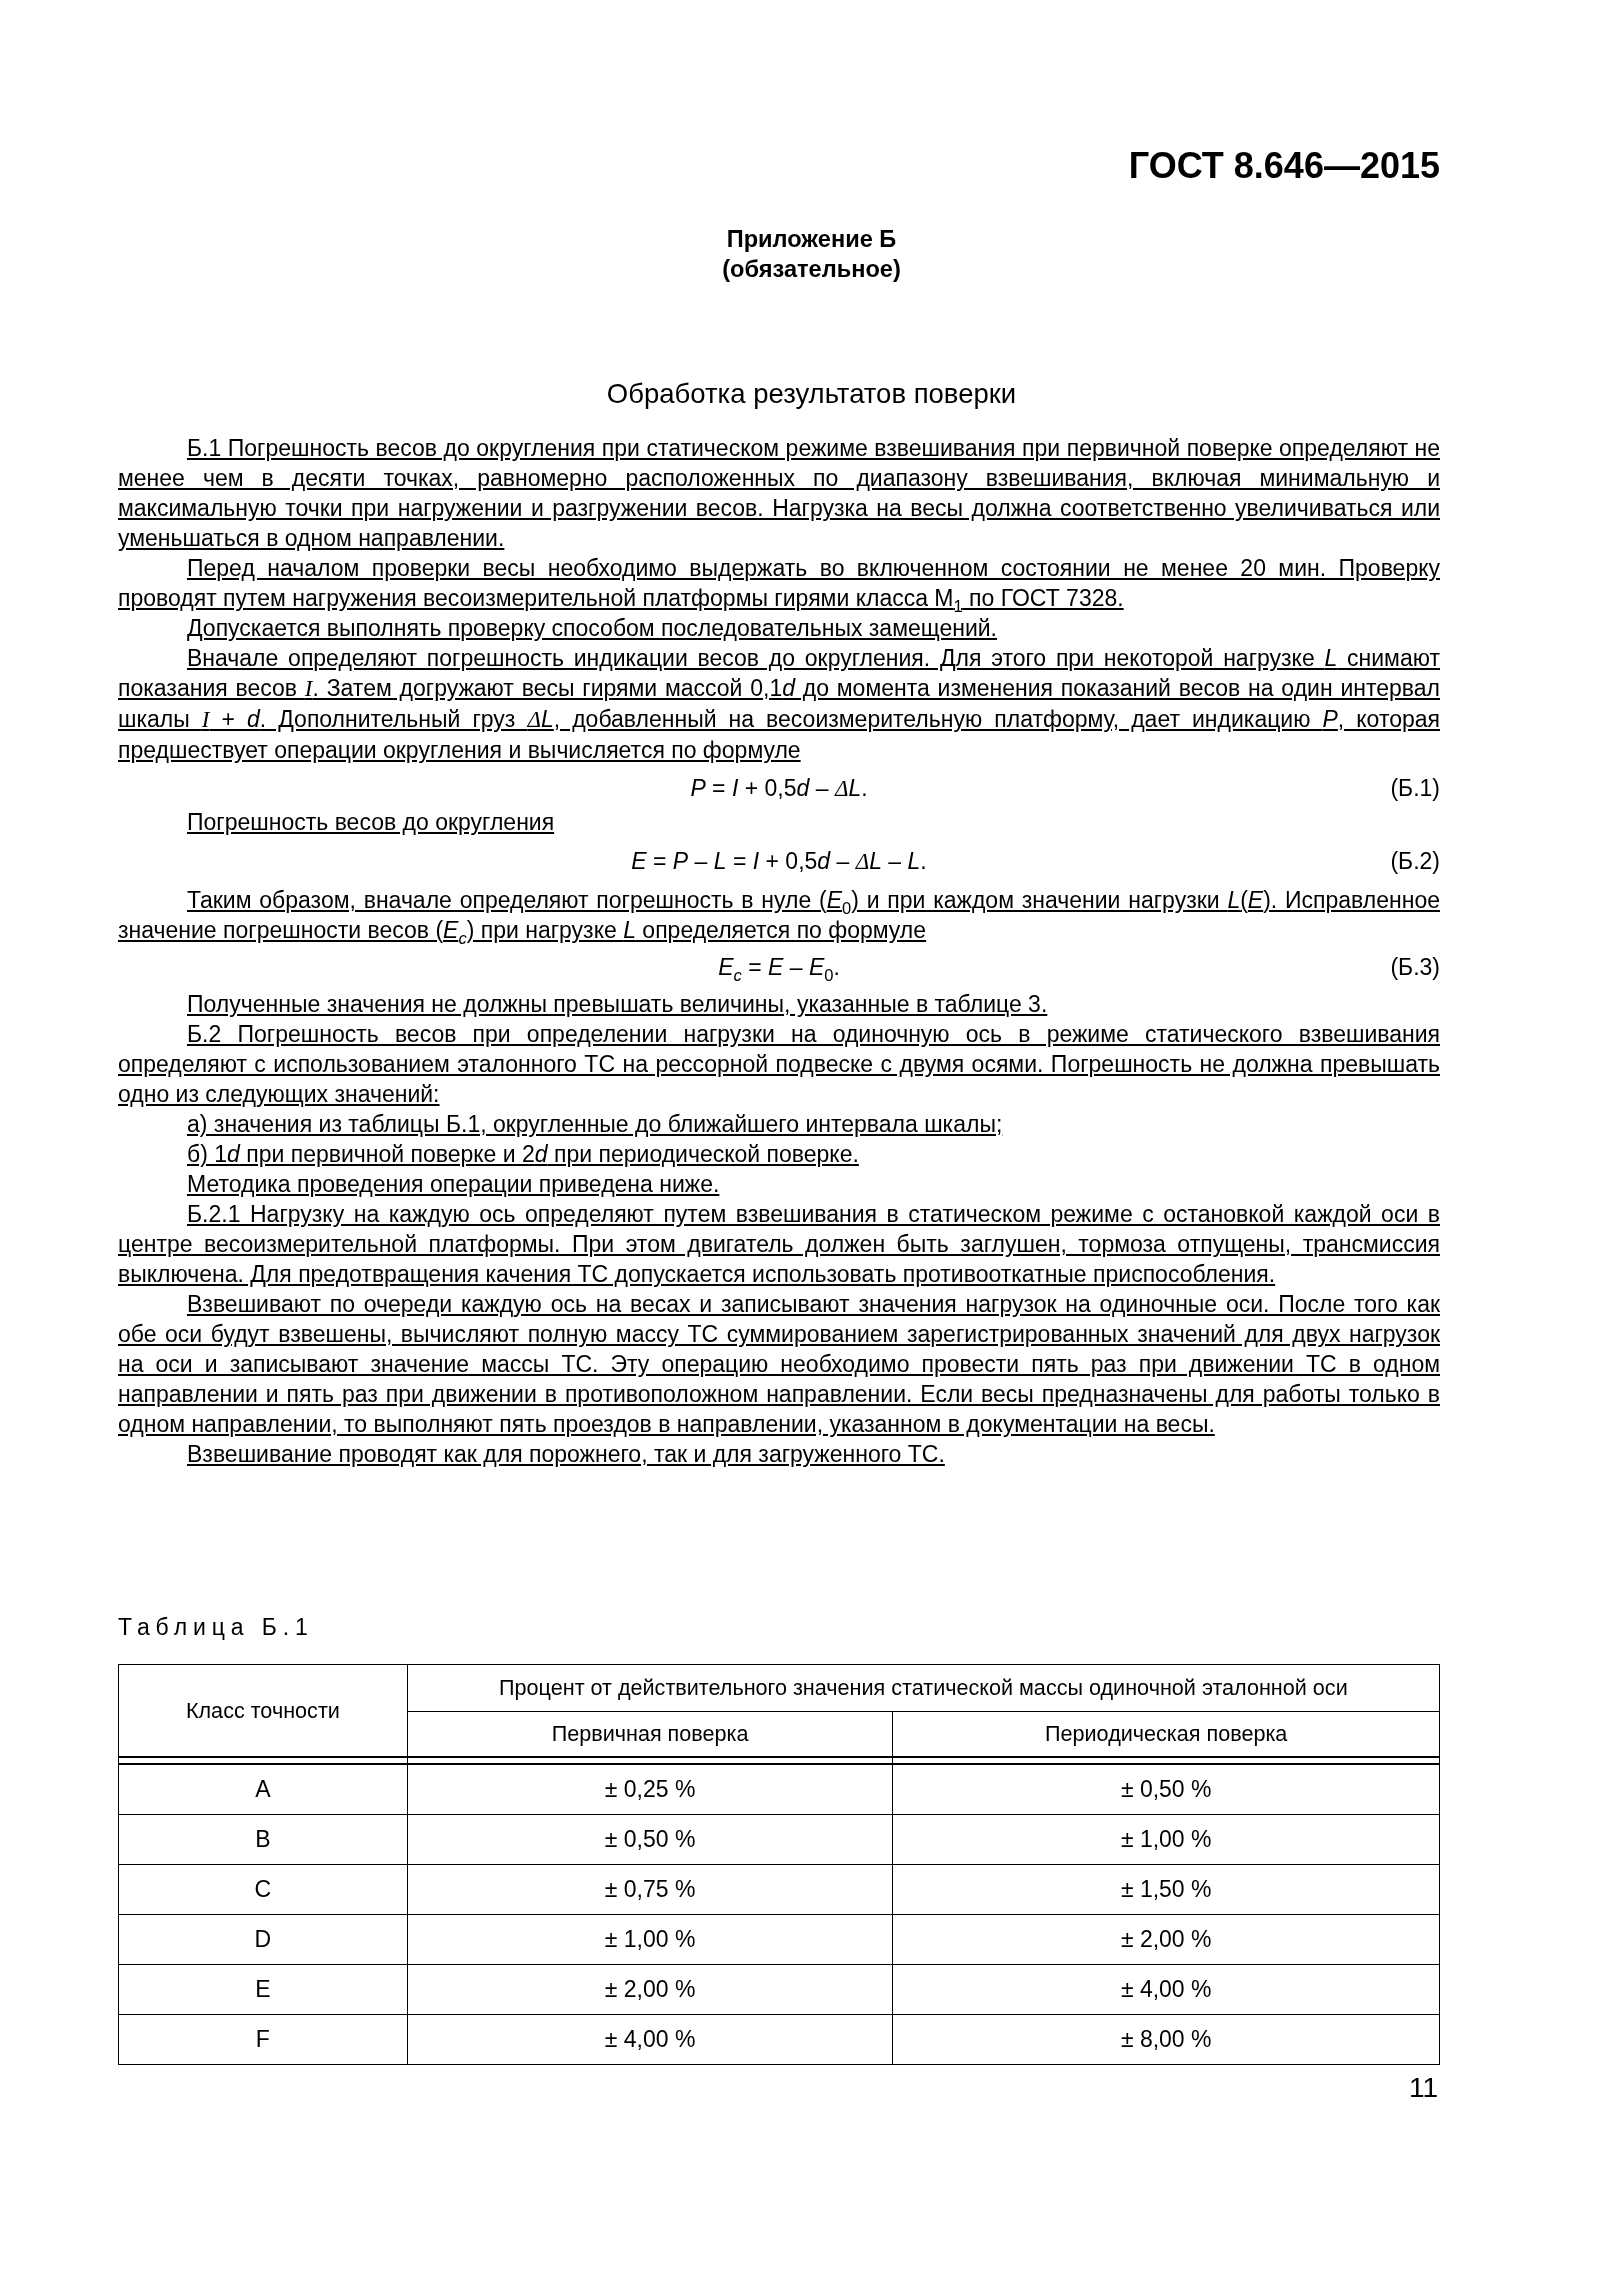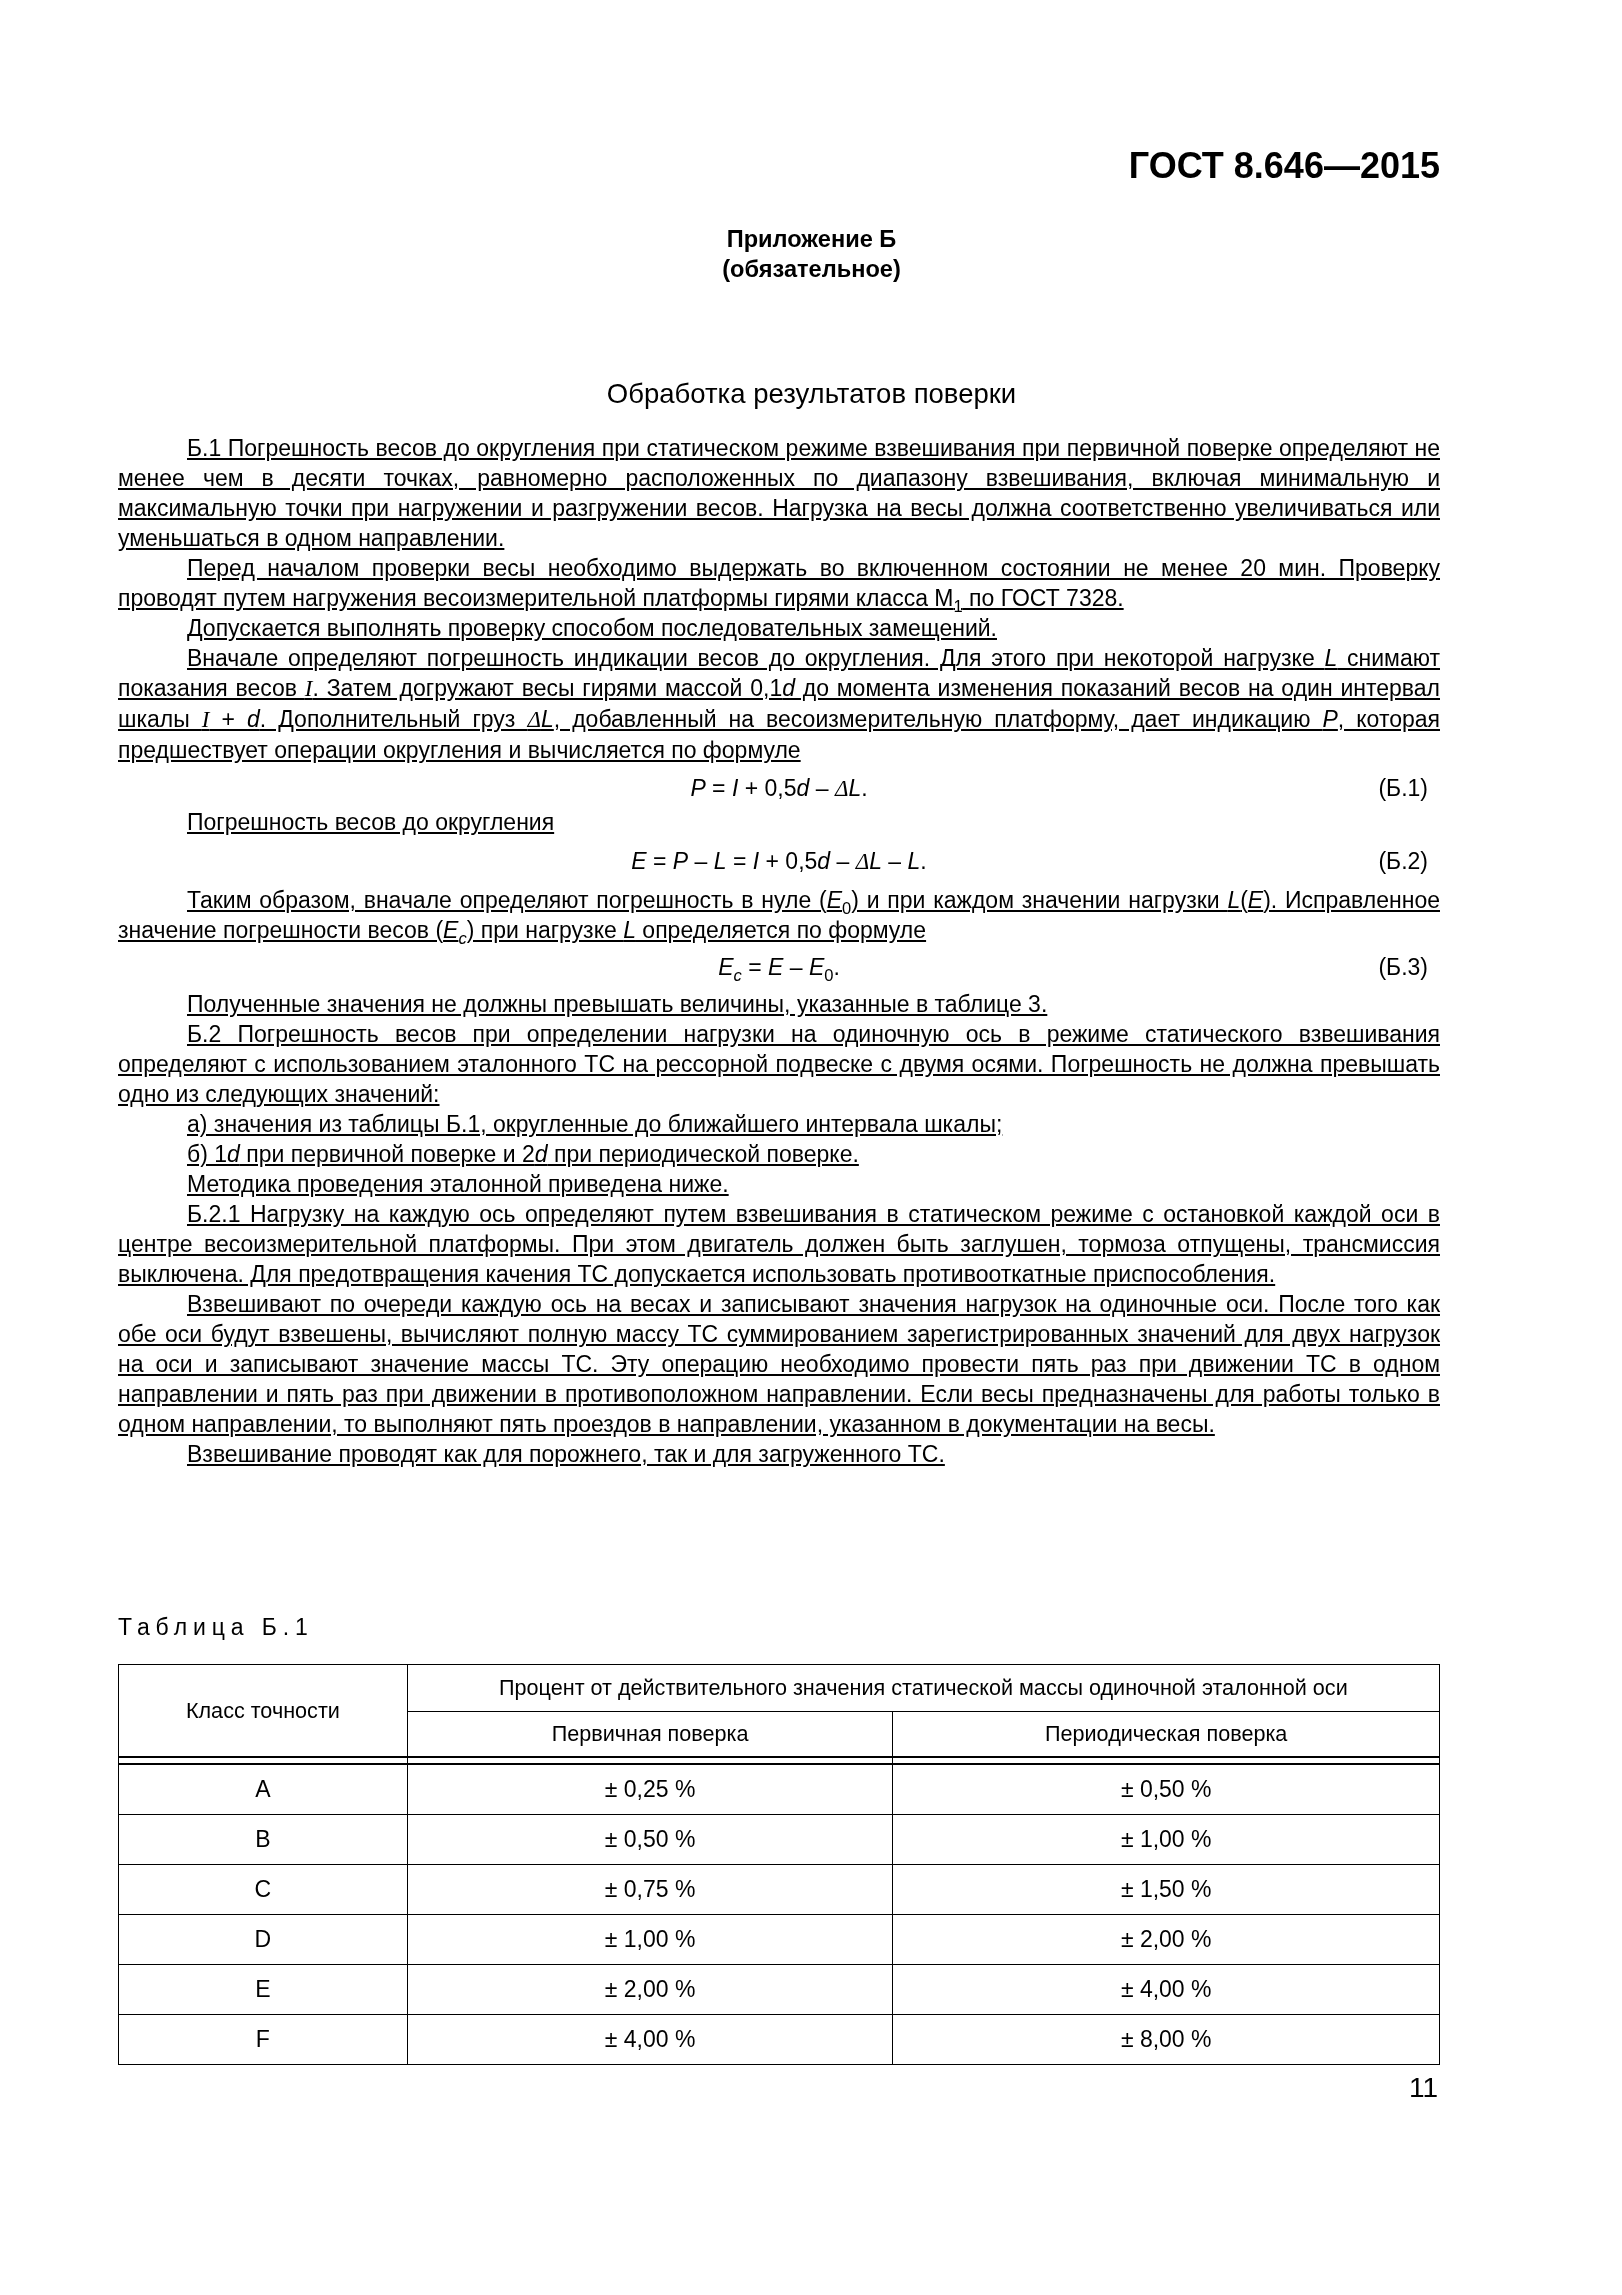--- a/index.html
+++ b/index.html
@@ -6,21 +6,21 @@
   body { width: 1623px; height: 2295px; position: relative; overflow: hidden;
          font-family: "Liberation Sans", sans-serif; color: #000; }
   .abs { position: absolute; }
   .hdr { right: 183px; top: 145px; font-size: 36px; font-weight: bold; }
   .app { left: 0; width: 1623px; text-align: center; font-size: 23.6px; font-weight: bold; line-height: 30px; }
   .title { left: 0; width: 1623px; top: 378px; text-align: center; font-size: 27.5px; font-weight: normal; }
   .body { left: 118px; width: 1322px; top: 433px; font-size: 23px; line-height: 30px; text-decoration: underline; }
   .body p { margin: 0; text-align: justify; text-indent: 69px; }
   .formula { position: relative; height: 46px; line-height: 46px; text-indent: 0; }
   .formula .expr { position: absolute; left: 0; width: 1322px; text-align: center; }
-  .formula .num { position: absolute; right: 12px; }
+  .formula .num { position: absolute; right: 0; }
   i.m, .m { font-style: italic; }
   .serif { font-family: "Liberation Serif", serif; font-style: italic; }
   sub { font-size: 0.72em; vertical-align: -0.35em; line-height: 0; }
   .tcap { left: 118px; top: 1614px; font-size: 23px; letter-spacing: 5.9px; }
   table.t { position: absolute; left: 118px; top: 1664px; width: 1322px;
             border-collapse: collapse; font-size: 21.6px; }
   table.t td { border: 1.6px solid #000; text-align: center; vertical-align: middle; padding: 0; }
   table.t td.thin { border-left-width: 1px; border-right-width: 1px; }
   table.t tr.h1 td { height: 46px; }
   table.t tr.h2 td { height: 44px; }
@@ -61,21 +61,21 @@
 
   <div class="formula" style="height:44px;line-height:44px">
     <span class="expr"><i class="m">E</i><sub class="m">c</sub><span> = </span><i class="m">E</i><span> – </span><i class="m">E</i><sub>0</sub><span>.</span></span>
     <span class="num">(Б.3)</span>
   </div>
 
   <p>Полученные значения не должны превышать величины, указанные в таблице 3.</p>
   <p>Б.2 Погрешность весов при определении нагрузки на одиночную ось в режиме статического взвешивания определяют с использованием эталонного ТС на рессорной подвеске с двумя осями. Погрешность не должна превышать одно из следующих значений:</p>
   <p>а) значения из таблицы Б.1, округленные до ближайшего интервала шкалы;</p>
   <p><span>б) 1</span><i class="m">d</i><span> при первичной поверке и 2</span><i class="m">d</i><span> при периодической поверке.</span></p>
-  <p>Методика проведения эталонной приведена ниже.</p>
+  <p>Методика проведения операции приведена ниже.</p>
   <p>Б.2.1 Нагрузку на каждую ось определяют путем взвешивания в статическом режиме с остановкой каждой оси в центре весоизмерительной платформы. При этом двигатель должен быть заглушен, тормоза отпущены, трансмиссия выключена. Для предотвращения качения ТС допускается использовать противооткатные приспособления.</p>
   <p>Взвешивают по очереди каждую ось на весах и записывают значения нагрузок на одиночные оси. После того как обе оси будут взвешены, вычисляют полную массу ТС суммированием зарегистрированных значений для двух нагрузок на оси и записывают значение массы ТС. Эту операцию необходимо провести пять раз при движении ТС в одном направлении и пять раз при движении в противоположном направлении. Если весы предназначены для работы только в одном направлении, то выполняют пять проездов в направлении, указанном в документации на весы.</p>
   <p>Взвешивание проводят как для порожнего, так и для загруженного ТС.</p>
 </div>
 
 <div class="abs tcap">Таблица Б.1</div>
 
 <table class="t">
   <colgroup>
     <col style="width:289px">

